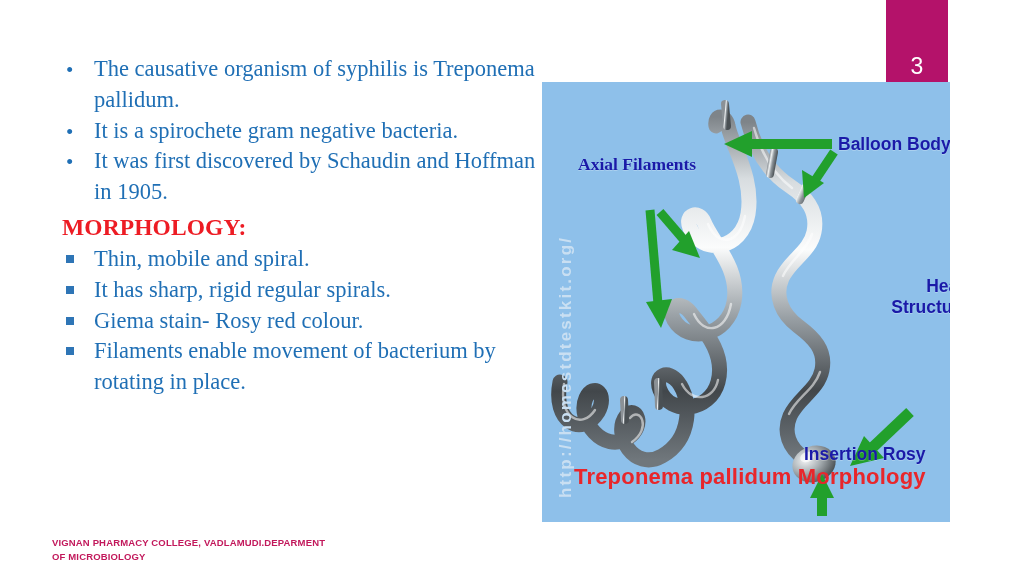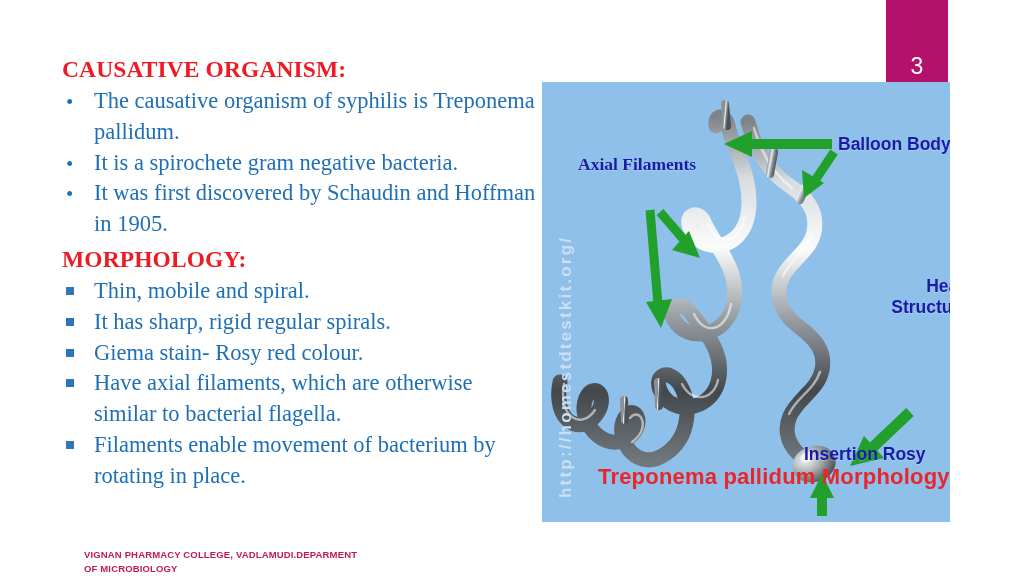--- a/index.html
+++ b/index.html
@@ -81,29 +81,28 @@
     height: 8px;
     background: #2E75B6;
     display: block;
   }
   .gap-a { height: 4px; }
 
   
   .footer {
     position: absolute;
     left: 52px;
-    top: 548px;
+    top: 536px;
     width: 330px;
     color: #C2185B;
     font-family: "Liberation Sans", sans-serif;
     font-size: 9.5px;
     font-weight: bold;
     line-height: 14px;
     letter-spacing: .15px;
-    margin-left: 32px;
   }
 
   
   .figure {
     position: absolute;
     left: 542px;
     top: 82px;
     width: 408px;
     height: 440px;
     background: #8EC0EA;
@@ -137,40 +136,39 @@
     text-shadow: 0 1px 0 rgba(255,255,255,.25);
     margin-top: 12px;
   }
   .lbl-axial    { left: 36px;  top: 60px; font-family: Liberation Serif, serif; }
   .lbl-balloon  { left: 296px; top: 40px; }
   .lbl-head     { left: 335px; top: 182px; text-align: right; white-space: normal; width: 92px; }
   .lbl-insert   { left: 262px; top: 350px; }
 
   .fig-caption {
     position: absolute;
-    left: 56px;
+    left: 32px;
     top: 382px;
     color: #E8262B;
     font-family: "Liberation Sans", sans-serif;
     font-weight: bold;
     font-size: 22px;
     letter-spacing: .2px;
     white-space: nowrap;
   }
 </style>
 </head>
 <body>
 
 <div class="slide-badge">
   <span class="slide-badge-num">3</span>
 </div>
 
 <div class="text-col">
 
-  <h2 class="heading">CAUSATIVE ORGANISM:</h2>
   <ul class="bullet-list">
     <li class="bullet-item dot">
       <span class="mark">•</span>
       <span>The causative organism of syphilis is Treponema pallidum.</span>
     </li>
     <li class="bullet-item dot">
       <span class="mark">•</span>
       <span>It is a spirochete gram negative bacteria.</span>
     </li>
     <li class="bullet-item dot">
@@ -190,21 +188,20 @@
     <li class="bullet-item sq">
       <span class="mark"></span>
       <span>It has sharp, rigid regular spirals.</span>
     </li>
     <li class="bullet-item sq">
       <span class="mark"></span>
       <span>Giema stain- Rosy red colour.</span>
     </li>
     <li class="bullet-item sq">
       <span class="mark"></span>
-      <span>Have axial filaments, which are otherwise similar to bacterial flagella.</span>
     </li>
     <li class="bullet-item sq">
       <span class="mark"></span>
       <span>Filaments enable movement of bacterium by rotating in place.</span>
     </li>
   </ul>
 </div>
 
 <div class="footer">
   <div>VIGNAN PHARMACY COLLEGE, VADLAMUDI.DEPARMENT</div>

